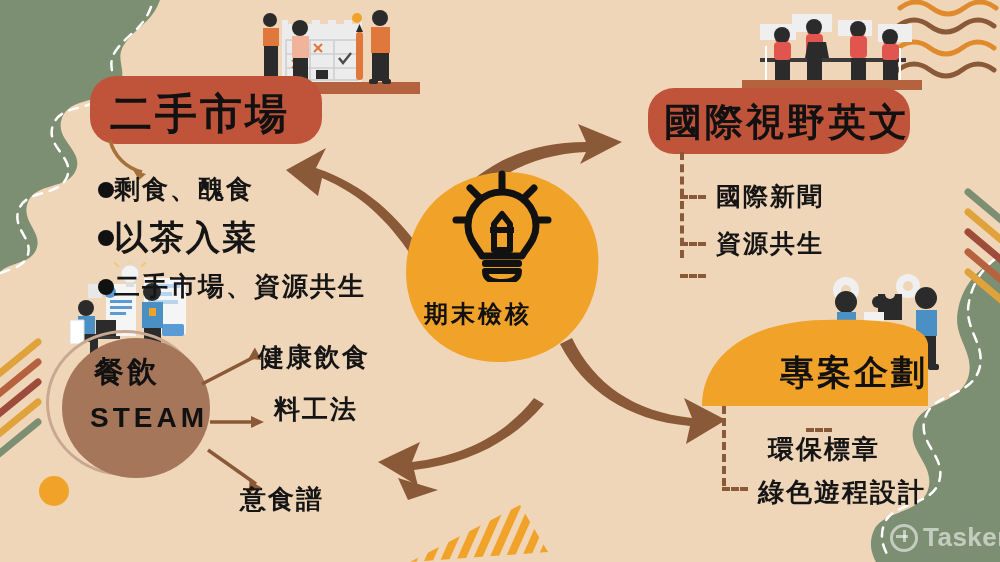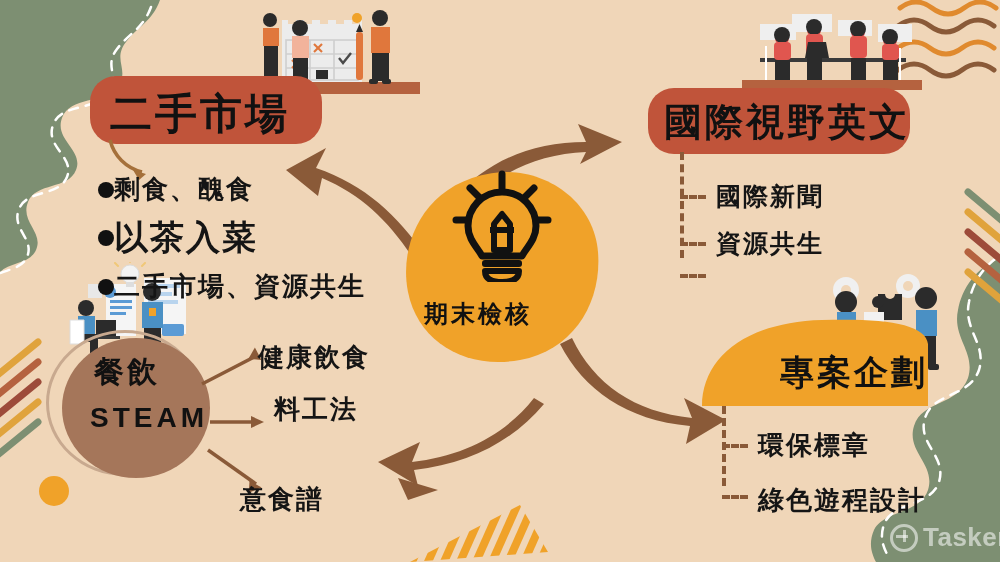--- a/index.html
+++ b/index.html
@@ -459,21 +459,21 @@
     <div class="abs cn" style="left:194px; top:152px; font-size:26px;">意食譜</div>
   </div>
 
   <div class="abs" style="left:700px; top:318px; width:300px; height:200px;">
     <svg class="abs" style="left:0; top:0;" width="230" height="92" viewBox="0 0 230 92">
       <path d="M2,88 C2,40 46,4 122,2 C186,0 226,6 228,26 L228,88 Z" fill="#f0a229"></path>
     </svg>
     <div class="abs node-title" style="left:48px; top:32px; font-size:34px;margin-left:32px;">專案企劃</div>
     <div class="abs dash-v" style="left:22px; top:88px; height:80px;"></div>
     <div class="abs" style="left:22px; top:110px;">
-      <div class="leaf-row" style="margin-bottom:12px;">
+      <div class="leaf-row" style="margin-bottom:0;flex-direction:column;">
         <span class="dash-h"></span>
         <span class="cn" style="font-size:26px;">環保標章</span>
       </div>
       <div class="leaf-row">
         <span class="dash-h"></span>
         <span class="cn" style="font-size:26px;margin-top:8px;">綠色遊程設計</span>
       </div>
     </div>
   </div>
 

